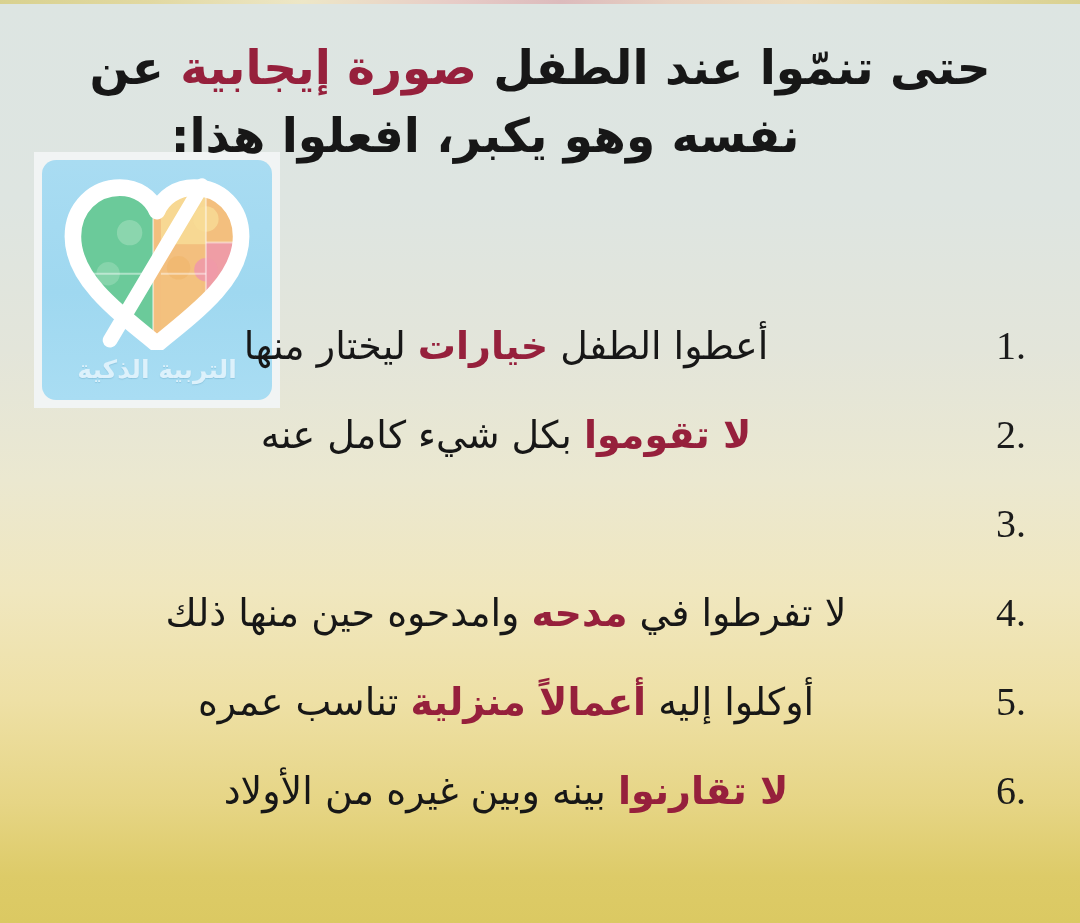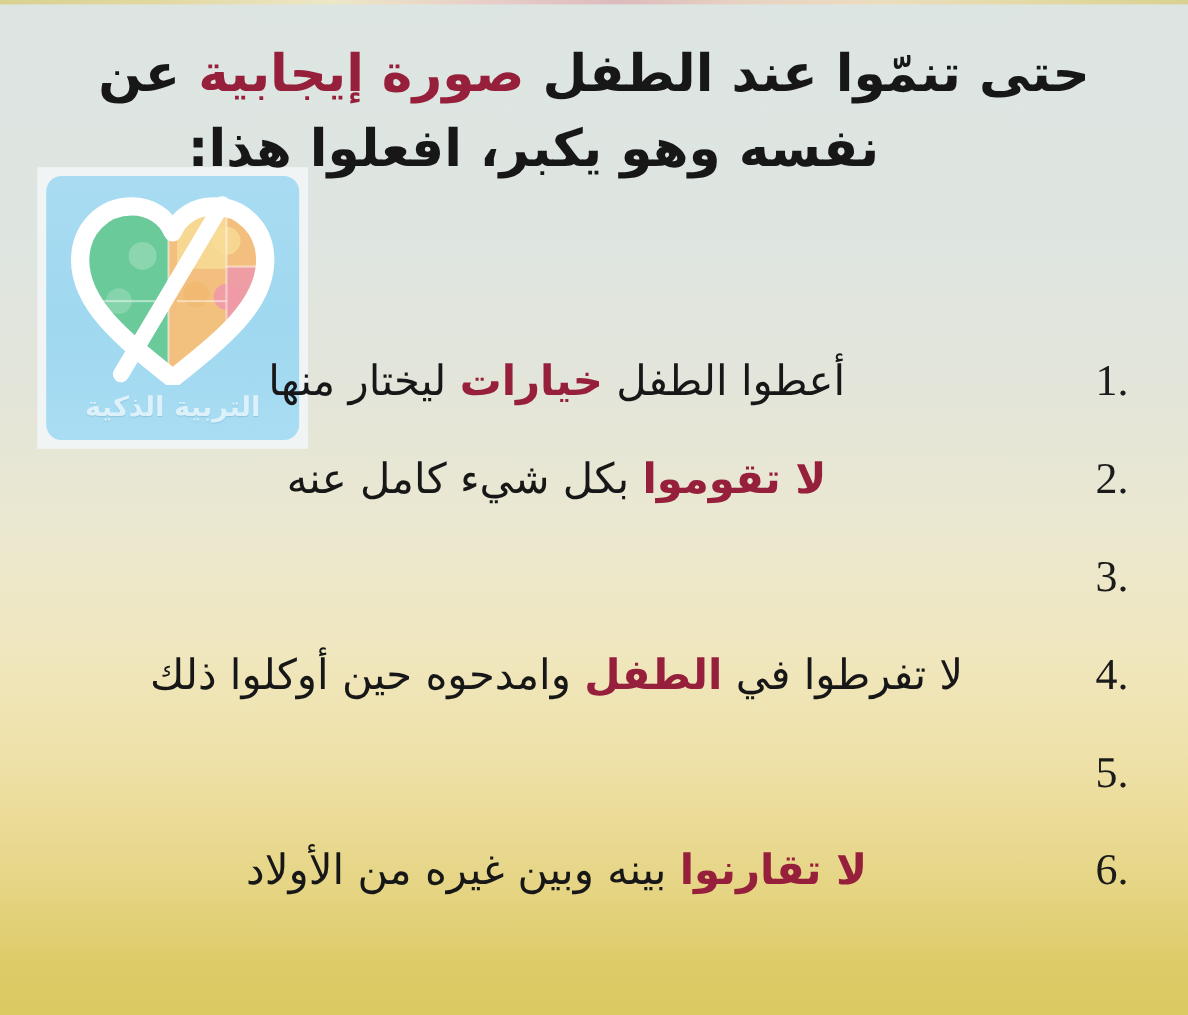--- a/index.html
+++ b/index.html
@@ -211,25 +211,26 @@
       <div class="num">2.</div>
       <div class="txt"><span></span><span class="b">لا تقوموا</span><span> بكل شيء كامل عنه</span></div>
     </div>
 
     <div class="row">
       <div class="num">3.</div>
     </div>
 
     <div class="row">
       <div class="num">4.</div>
-      <div class="txt"><span>لا تفرطوا في </span><span class="b">الطفل</span><span> وامدحوه حين أوكلوا ذلك</span></div>
+      <div class="txt"><span>لا تفرطوا في </span><span class="b">مدحه</span><span> وامدحوه حين منها ذلك</span></div>
     </div>
 
     <div class="row">
       <div class="num">5.</div>
+      <div class="txt"><span>أوكلوا إليه </span><span class="b">أعمالاً منزلية</span><span> تناسب عمره</span></div>
     </div>
 
     <div class="row">
       <div class="num">6.</div>
       <div class="txt"><span></span><span class="b">لا تقارنوا</span><span> بينه وبين غيره من الأولاد</span></div>
     </div>
 
   </div>
 </div>
 

